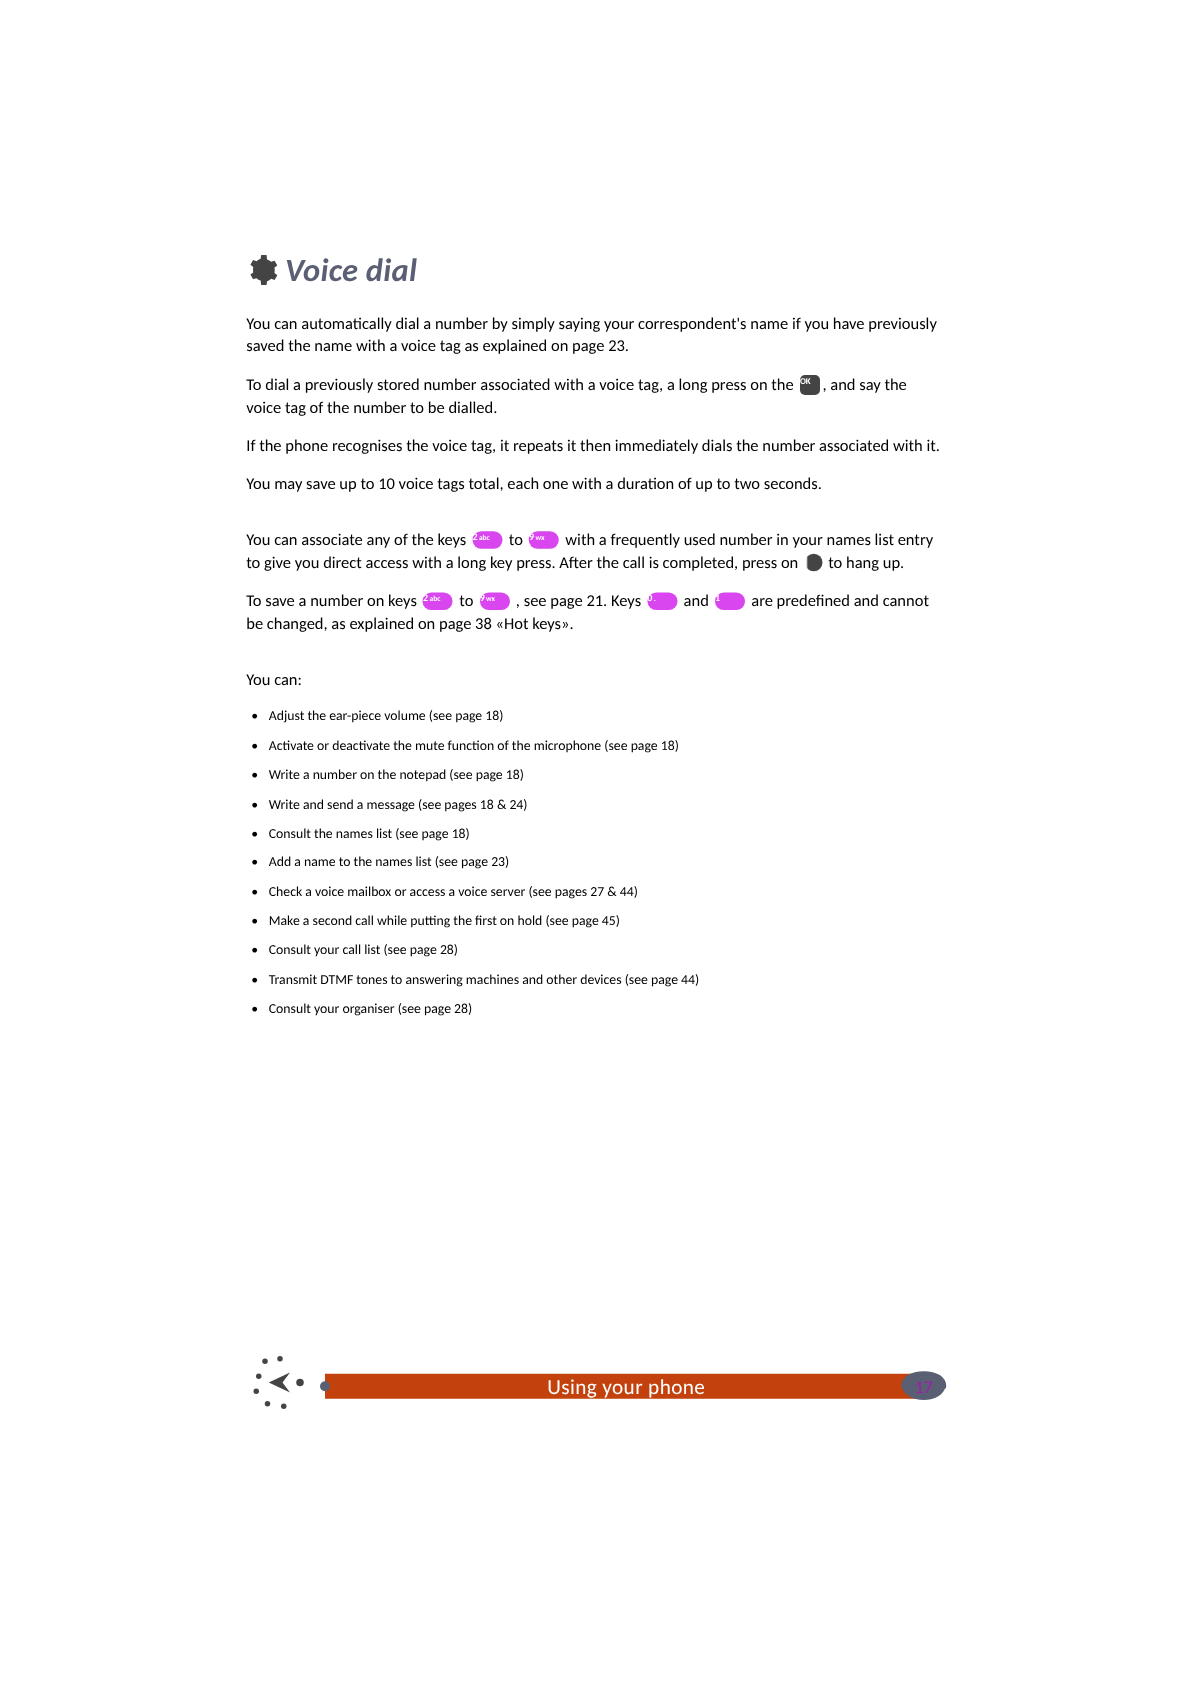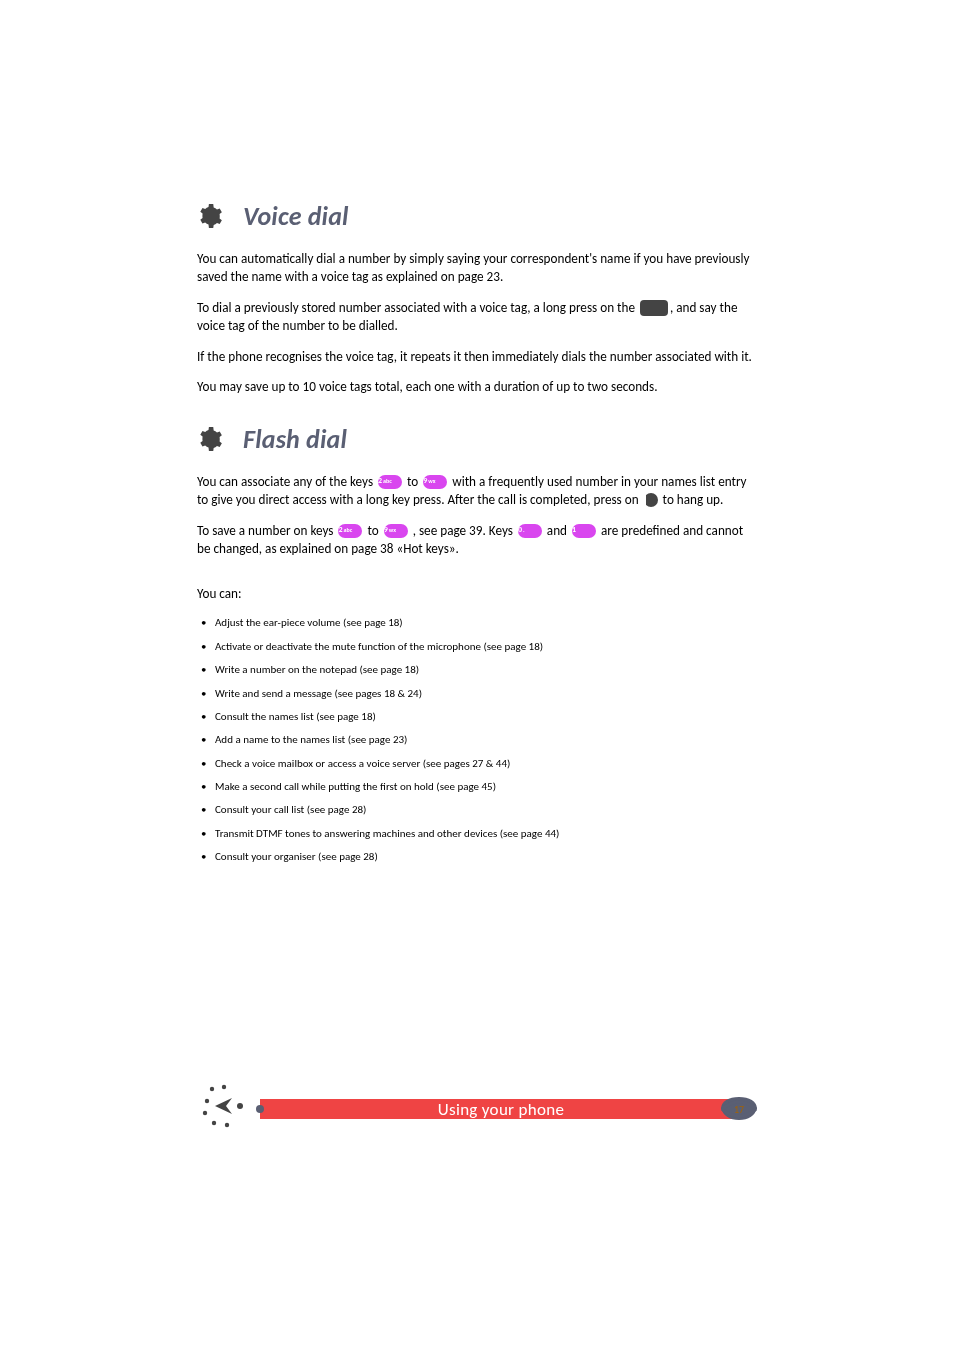--- a/index.html
+++ b/index.html
@@ -13,21 +13,21 @@
     }
     .page {
       padding: 200px 200px 0 197px;
     }
     .section {
       margin-bottom: 26px;
     }
     .heading-row {
       display: flex;
       align-items: center;
-      gap: 20px;
+      gap: 5px;
       margin-bottom: 18px;
     }
     .cog-icon {
       width: 26px;
       height: 26px;
       flex-shrink: 0;
     }
     .heading {
       font-style: italic;
       font-weight: bold;
@@ -76,21 +76,21 @@
       top: 0;
       width: 50px;
       height: 50px;
     }
     .footer-bar {
       position: absolute;
       left: 260px;
       top: 18px;
       width: 482px;
       height: 20px;
-      background: #ef4444;
+      background: #c2410c;
       display: flex;
       align-items: flex-start;
       justify-content: center;
     }
     .footer-bar-left-dot {
       position: absolute;
       left: -4px;
       top: 6px;
       width: 8px;
       height: 8px;
@@ -107,22 +107,22 @@
       right: 196px;
       top: 14px;
       width: 38px;
       height: 28px;
       display: flex;
       align-items: center;
       justify-content: center;
     }
     .page-num {
       position: absolute;
-      color: #a16207;
-      font-size: 10px;
+      color: #a21caf;
+      font-size: 14px;
       font-weight: normal;
     }
     .pill {
       display: inline-flex;
       align-items: center;
       justify-content: center;
       width: 24px;
       height: 14px;
       background: #d946ef;
       border-radius: 7px;
@@ -152,21 +152,20 @@
       background: #444;
       color:#fff;
       font-size:7px;
       font-weight:bold;
       display:inline-flex;
       align-items:center;
       justify-content:center;
       vertical-align: middle;
       position: relative;
       top: -1px;
-      padding-left: 28px;
     }
     .hangup-inner {
       width: 10px;
       height: 5px;
       border: 1.2px solid #fff;
       border-bottom: none;
       border-radius: 6px 6px 0 0;
     }
   </style>
 </head>
@@ -184,41 +183,35 @@
     <p class="para">You can automatically dial a number by simply saying your correspondent's name if you have previously saved the name with a voice tag as explained on page 23.</p>
     <p class="para">
       <span>To dial a previously stored number associated with a voice tag, a long press on the </span>
       <span class="key pill-ok">OK</span><span>, and say the voice tag of the number to be dialled.</span>
     </p>
     <p class="para">If the phone recognises the voice tag, it repeats it then immediately dials the number associated with it.</p>
     <p class="para">You may save up to 10 voice tags total, each one with a duration of up to two seconds.</p>
   </div>
 
   <div class="section">
-    <div class="heading-row">
-      <svg class="cog-icon" viewBox="0 0 24 24">
-        <path fill="#444" d="M12 8a4 4 0 100 8 4 4 0 000-8zm9 4c0-.6-.05-1.2-.15-1.77l2.1-1.64-2-3.46-2.5.84a8.9 8.9 0 00-3.07-1.78L15 1h-4l-.38 2.69a8.9 8.9 0 00-3.07 1.78l-2.5-.84-2 3.46 2.1 1.64C5.05 10.8 5 11.4 5 12s.05 1.2.15 1.77l-2.1 1.64 2 3.46 2.5-.84a8.9 8.9 0 003.07 1.78L11 23h4l.38-2.69a8.9 8.9 0 003.07-1.78l2.5.84 2-3.46-2.1-1.64c.1-.57.15-1.17.15-1.77z"></path>
-      </svg>
-      <div class="heading">Flash dial</div>
-    </div>
     <p class="para">
       <span>You can associate any of the keys </span>
       <span class="key pill"><span>2</span><span style="font-size:6px;margin-left:1px">abc</span></span>
       <span> to </span>
       <span class="key pill"><span>9</span><span style="font-size:6px;margin-left:1px">wx</span></span>
       <span> with a frequently used number in your names list entry to give you direct access with a long key press.  After the call is completed, press on </span>
       <span class="key pill-small"><span class="hangup-inner"></span></span>
       <span> to hang up.</span>
     </p>
     <p class="para">
       <span>To save a number on keys </span>
       <span class="key pill"><span>2</span><span style="font-size:6px;margin-left:1px">abc</span></span>
       <span> to </span>
       <span class="key pill"><span>9</span><span style="font-size:6px;margin-left:1px">wx</span></span>
-      <span>, see page 39.  Keys </span>
+      <span>, see page 21.  Keys </span>
       <span class="key pill"><span>0</span><span style="font-size:6px;margin-left:1px">.</span></span>
       <span> and </span>
       <span class="key pill"><span>1</span></span>
       <span> are predefined and cannot be changed, as explained on page 38 «Hot keys».</span>
     </p>
   </div>
 
   <div class="section">
     <p class="para">You can:</p>
     <ul class="bullet-list">

